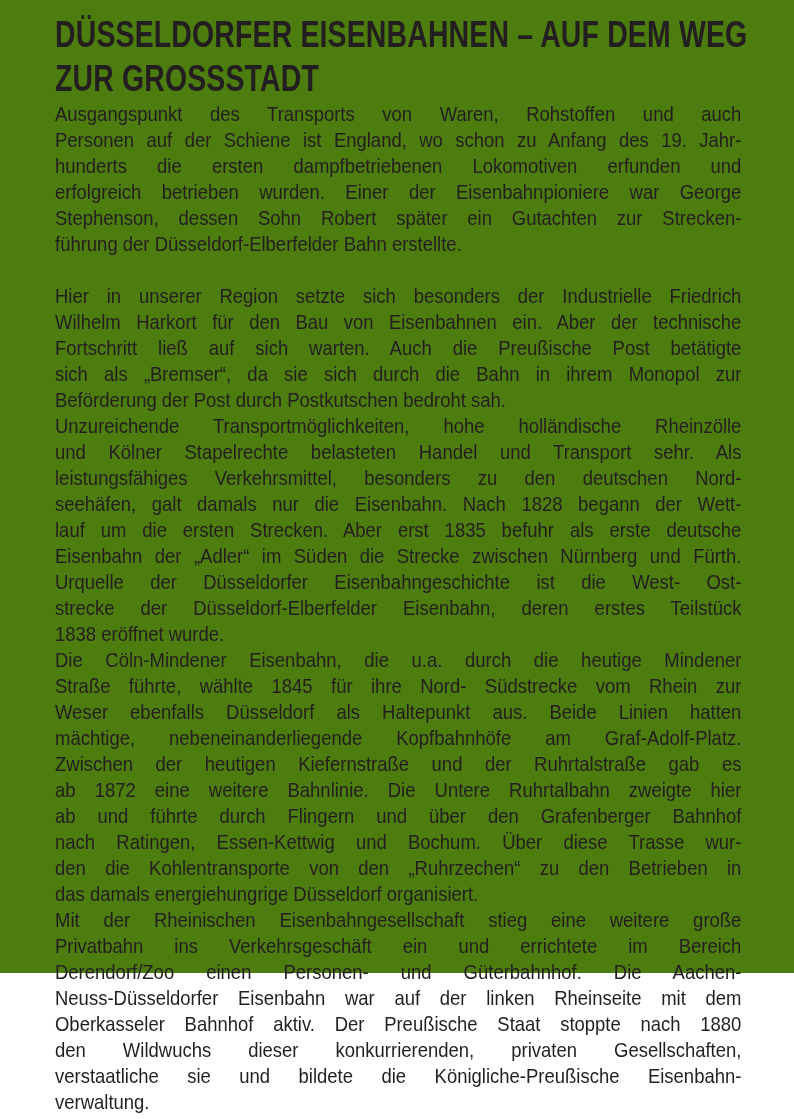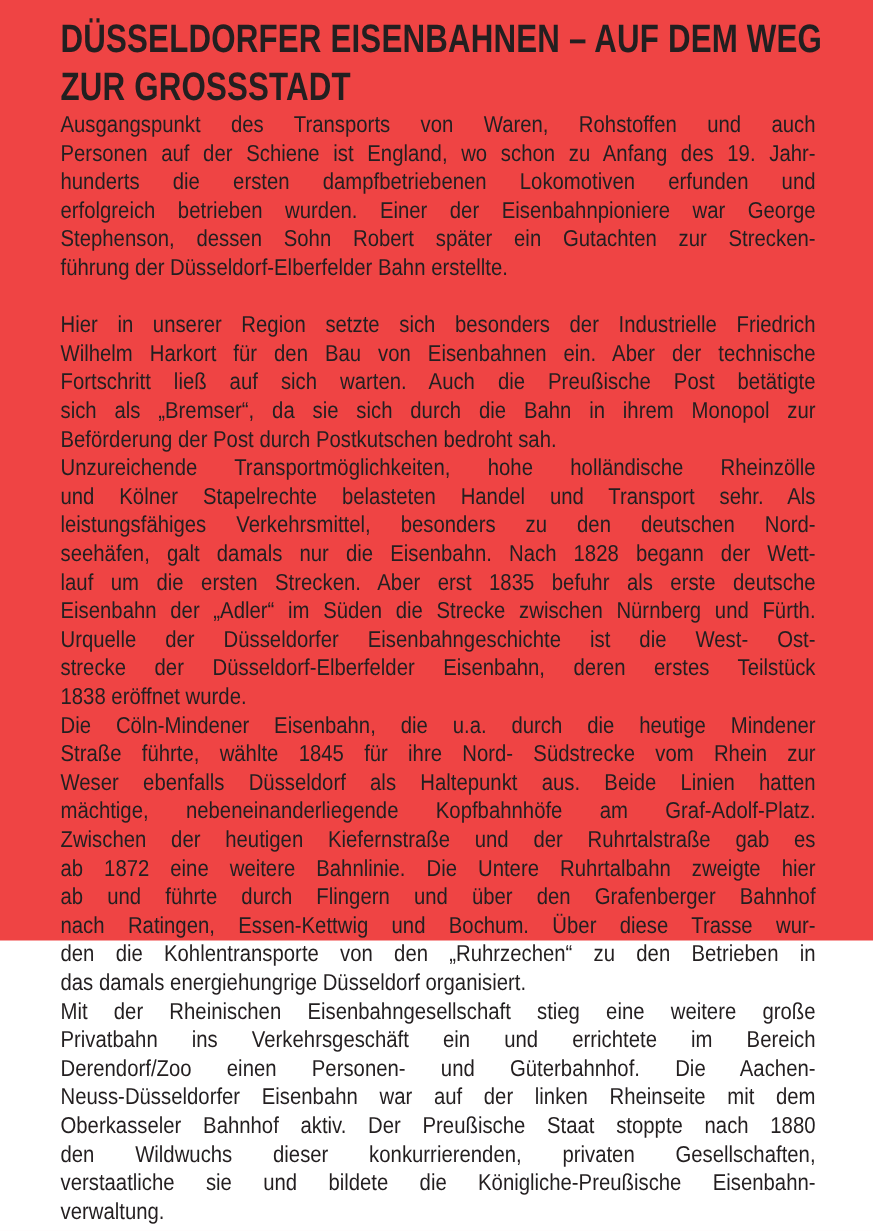--- a/index.html
+++ b/index.html
@@ -6,22 +6,22 @@
     margin: 0;
     padding: 0;
     width: 794px;
     height: 1119px;
     overflow: hidden;
     background: #ffffff;
   }
   .page {
     position: relative;
     width: 794px;
-    height: 855px;
-    background: #ef4444;
+    height: 973px;
+    background: #4d7c0f;
     color: #231f20;
     font-family: "Liberation Sans", sans-serif;
   }
   .content {
     position: absolute;
     left: 55px;
     top: 0;
   }
   
   .title-wrap {

